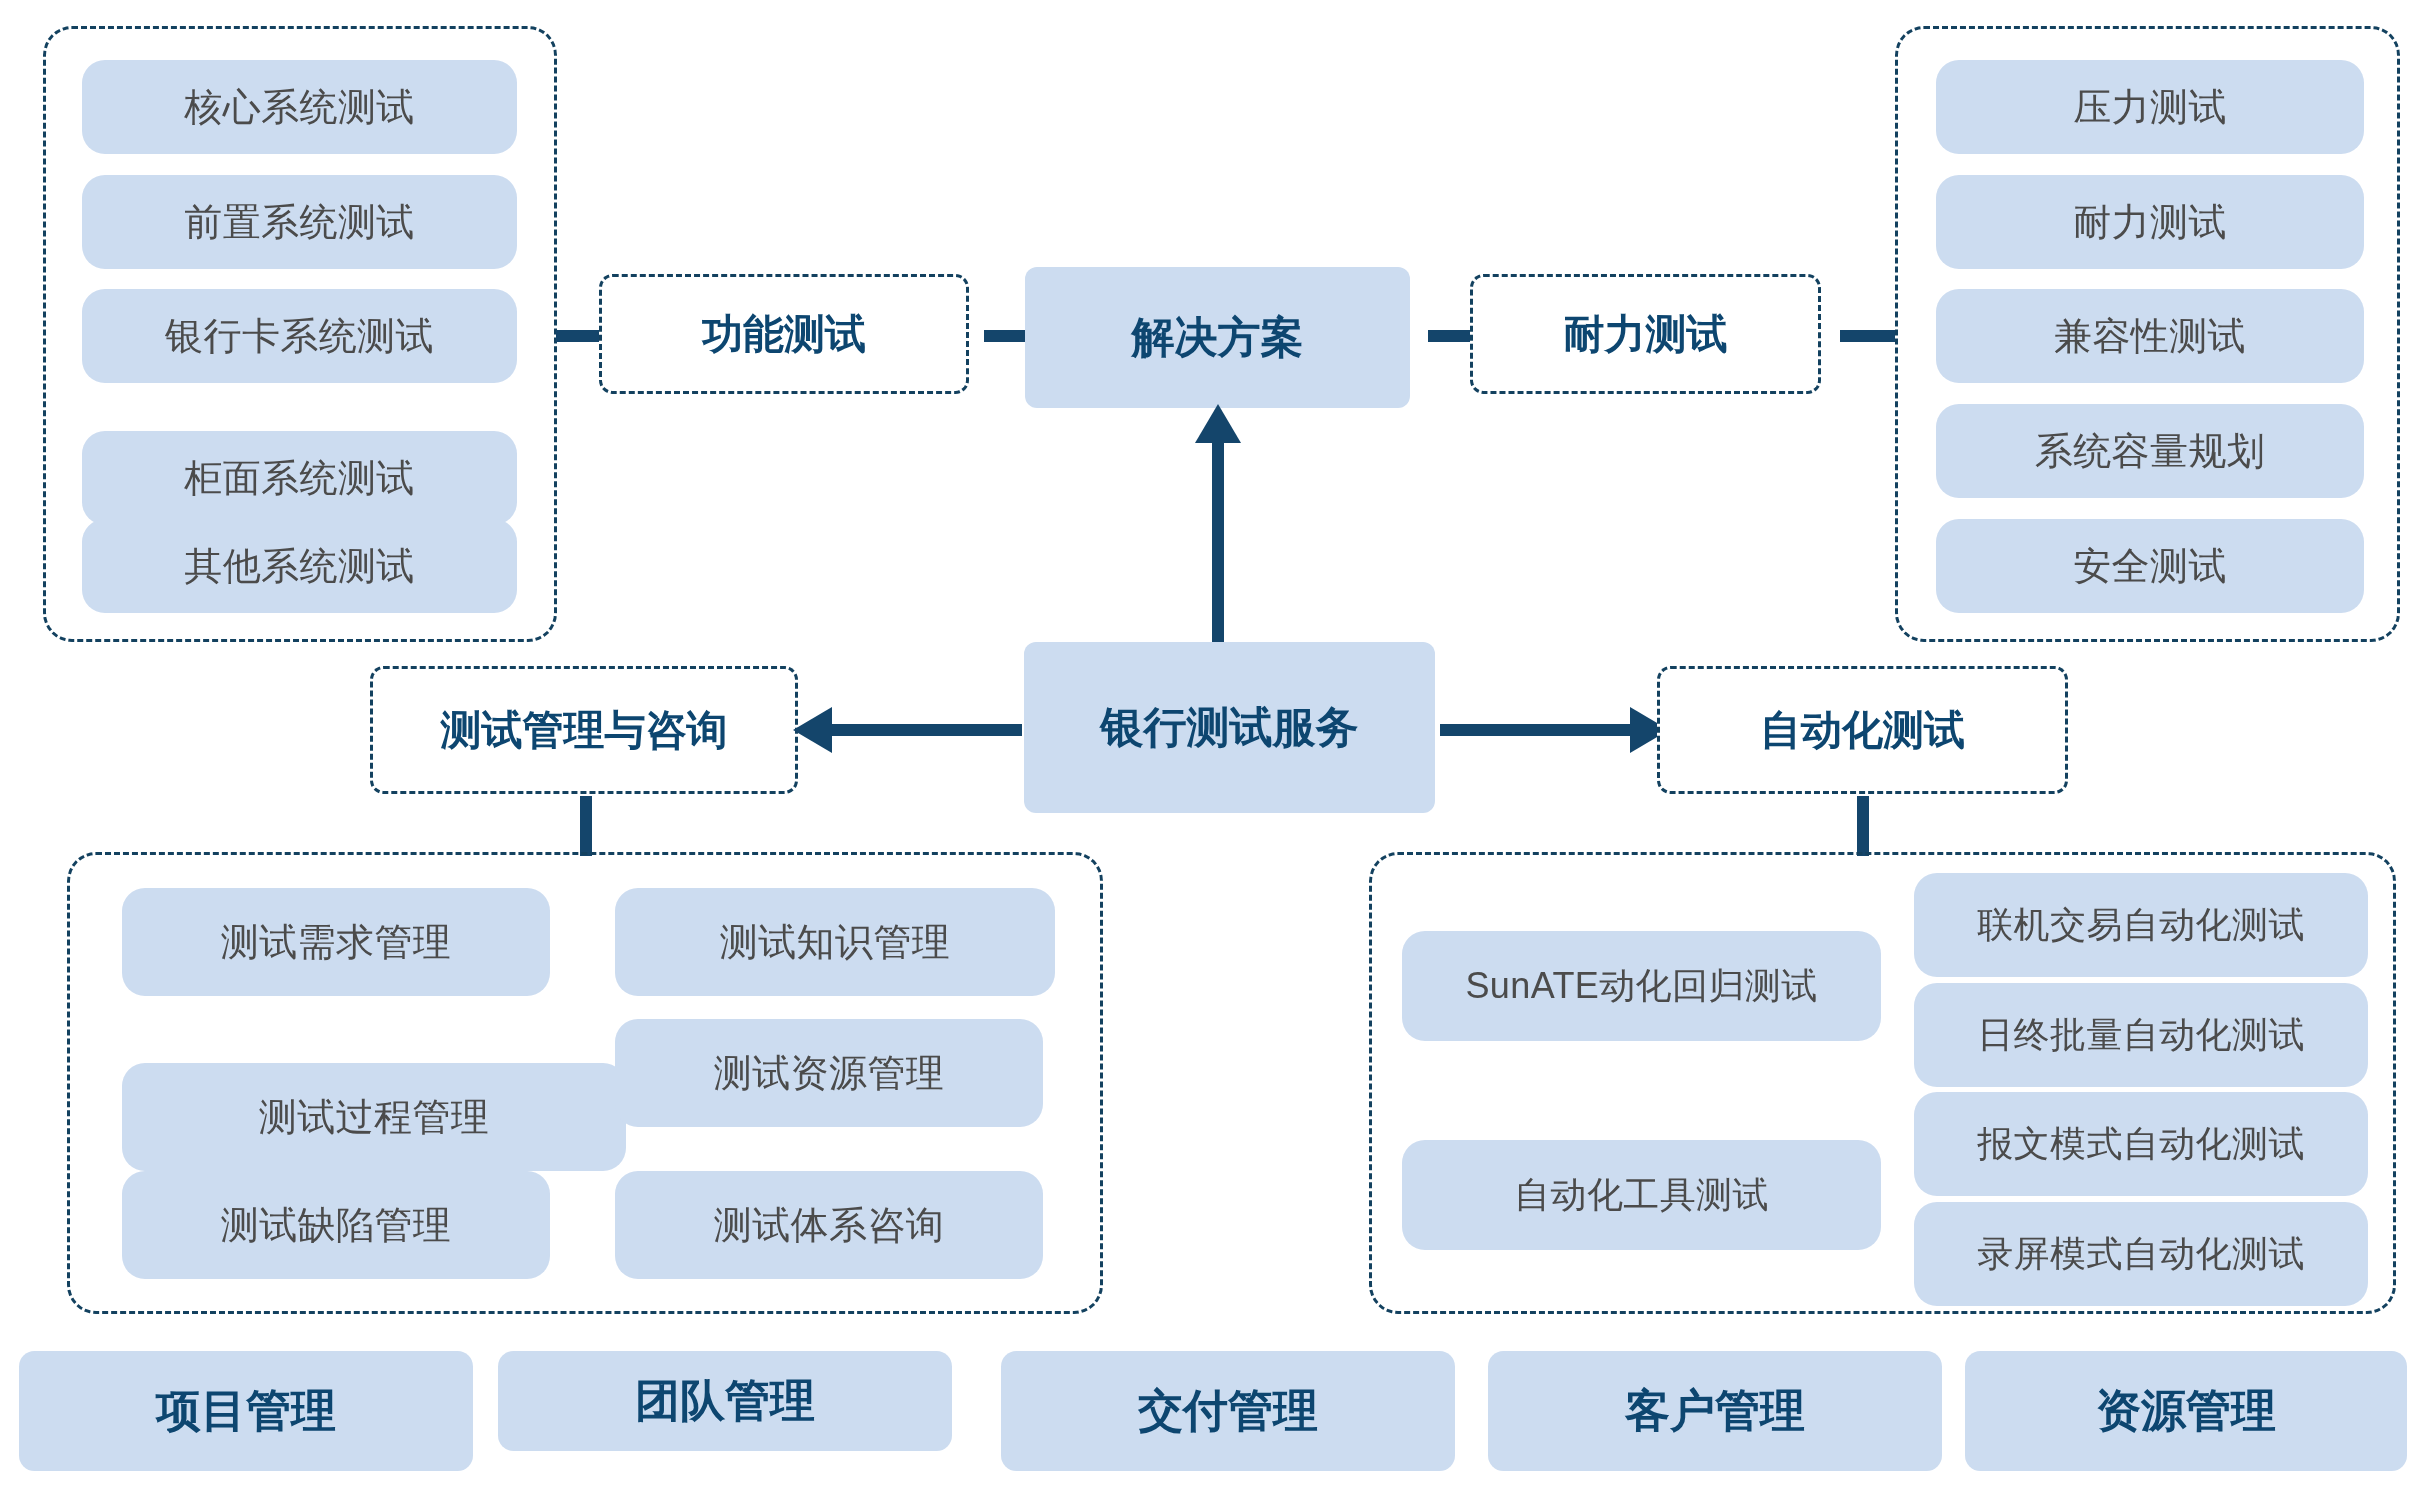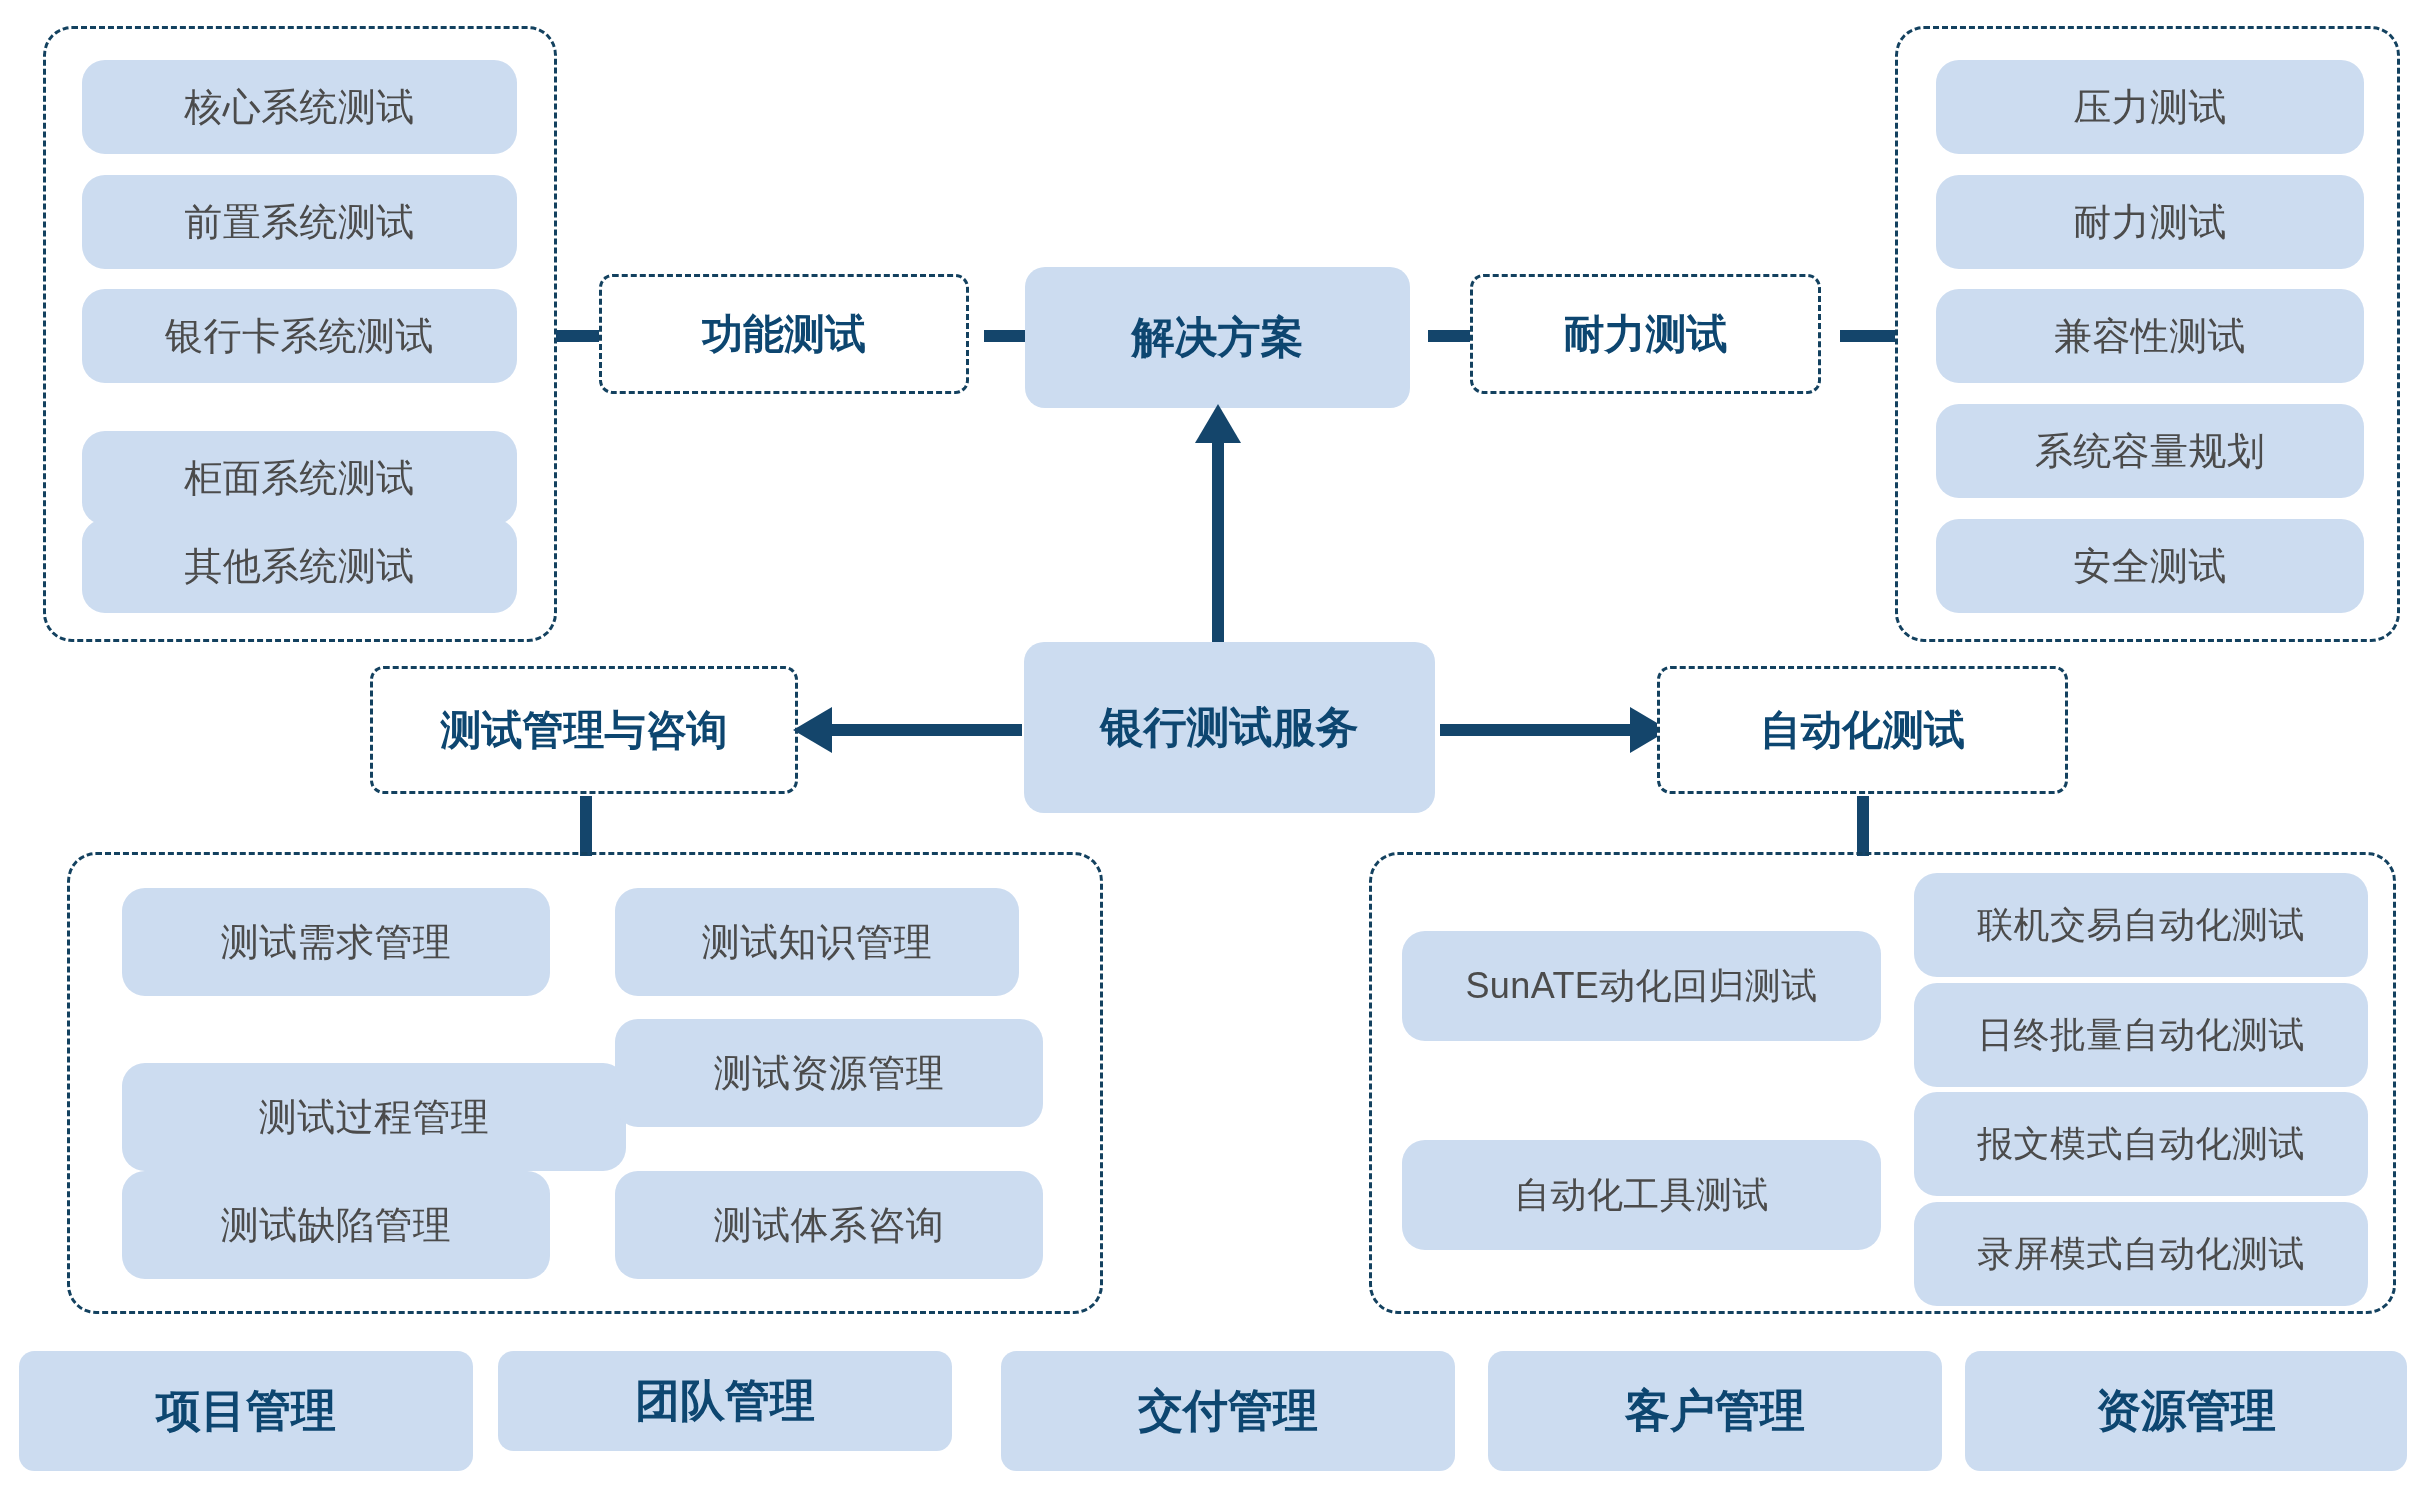--- a/index.html
+++ b/index.html
@@ -46,21 +46,21 @@
     align-items: center;
     justify-content: center;
     color: #0d4670;
     font-size: 41px;
     font-weight: bold;
     white-space: nowrap;
   }
   .node-solid {
     position: absolute;
     background: #ccdcf0;
-    border-radius: 20px;
+    border-radius: 12px;
     display: flex;
     align-items: center;
     justify-content: center;
     color: #0d4670;
     font-size: 43px;
     font-weight: bold;
     white-space: nowrap;
   }
   .bottom-card {
     position: absolute;
@@ -163,21 +163,21 @@
 
   <div class="conn-v" style="left:580px; top:796px; height:60px;"></div>
   <div class="conn-v" style="left:1857px; top:796px; height:60px;"></div>
 
   <div class="dotted-group" style="left:67px; top:852px; width:1036px; height:462px;"></div>
 
   <div class="pill" style="left:122px; top:888px; width:428px; height:108px;">测试需求管理</div>
   <div class="pill" style="left:122px; top:1019px; width:504px; height:108px;margin-top:44px;">测试过程管理</div>
   <div class="pill" style="left:122px; top:1171px; width:428px; height:108px;">测试缺陷管理</div>
 
-  <div class="pill" style="left:615px; top:888px; width:404px; height:108px;">测试知识管理</div>
+  <div class="pill" style="left:615px; top:888px; width:440px; height:108px;">测试知识管理</div>
   <div class="pill" style="left:615px; top:1019px; width:428px; height:108px;">测试资源管理</div>
   <div class="pill" style="left:615px; top:1171px; width:428px; height:108px;">测试体系咨询</div>
 
   <div class="dotted-group" style="left:1369px; top:852px; width:1027px; height:462px;"></div>
 
   <div class="pill" style="left:1402px; top:931px; width:479px; height:110px; font-size:36px;">SunATE动化回归测试</div>
   <div class="pill" style="left:1402px; top:1140px; width:479px; height:110px; font-size:36px;">自动化工具测试</div>
 
   <div class="pill" style="left:1914px; top:873px; width:454px; height:104px; font-size:36px;">联机交易自动化测试</div>
   <div class="pill" style="left:1914px; top:983px; width:454px; height:104px; font-size:36px;">日终批量自动化测试</div>

